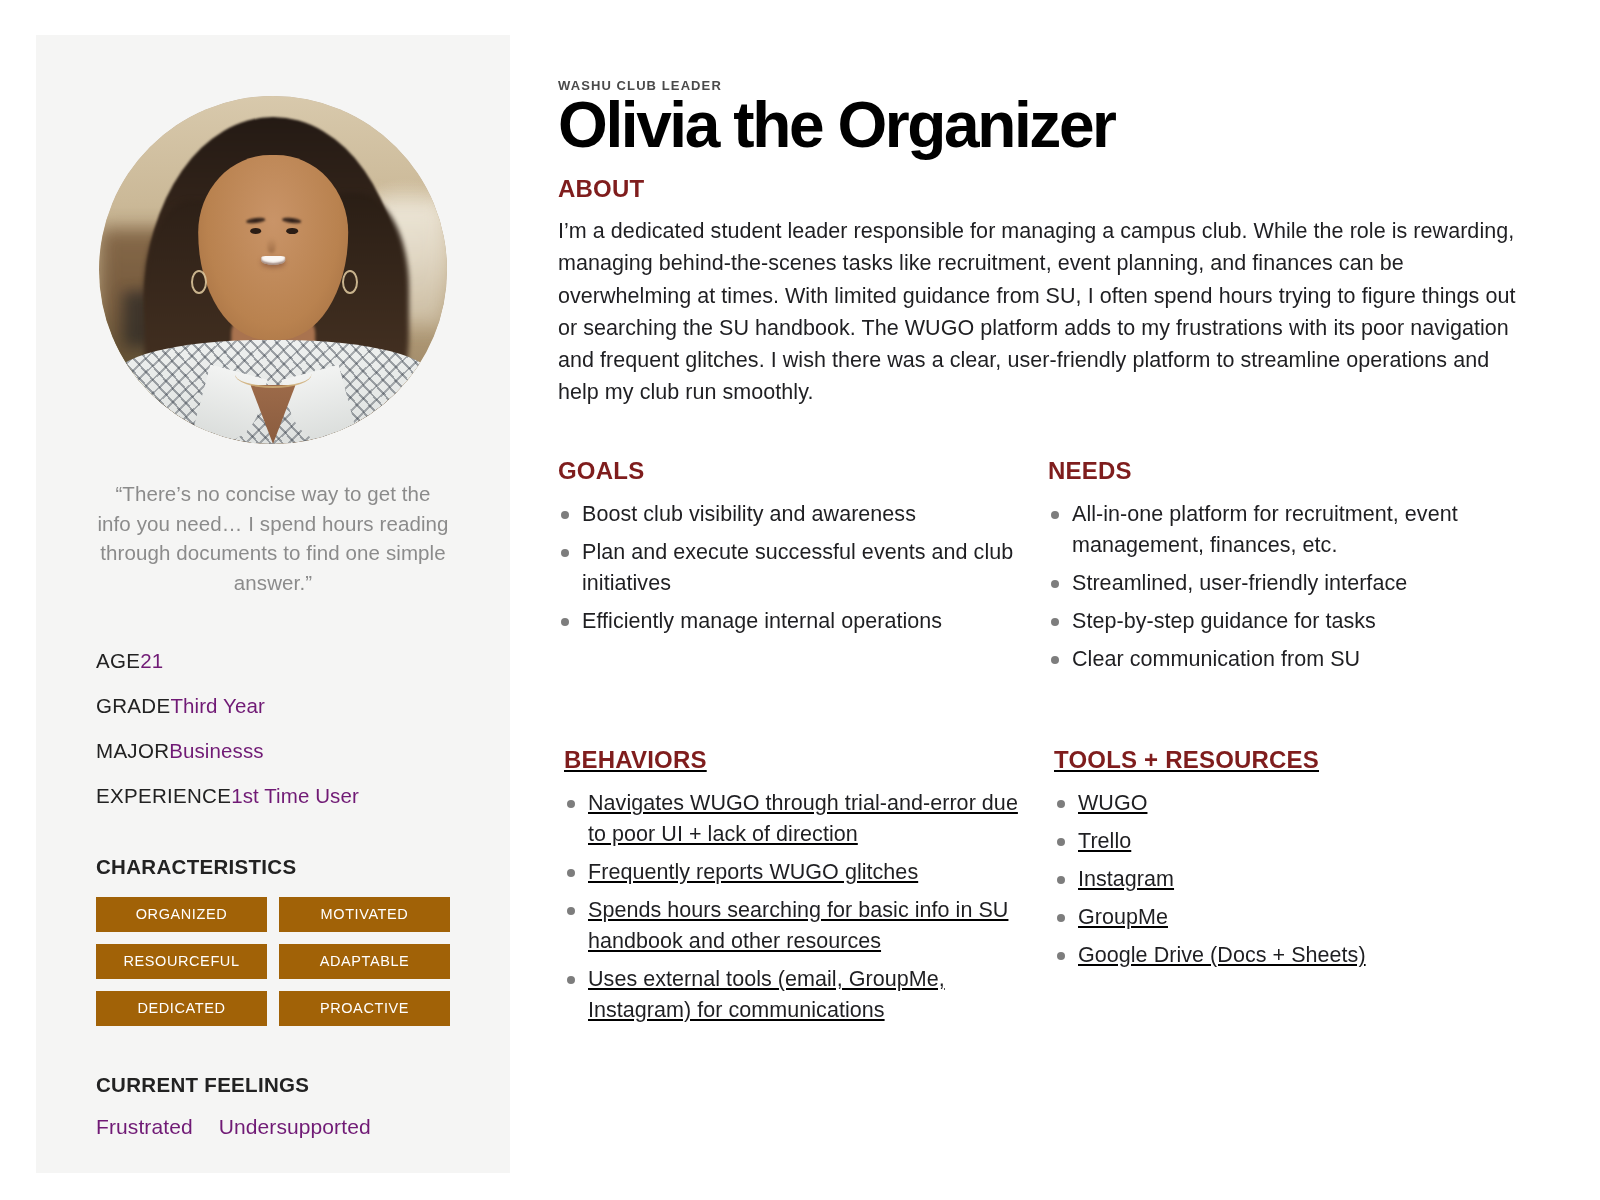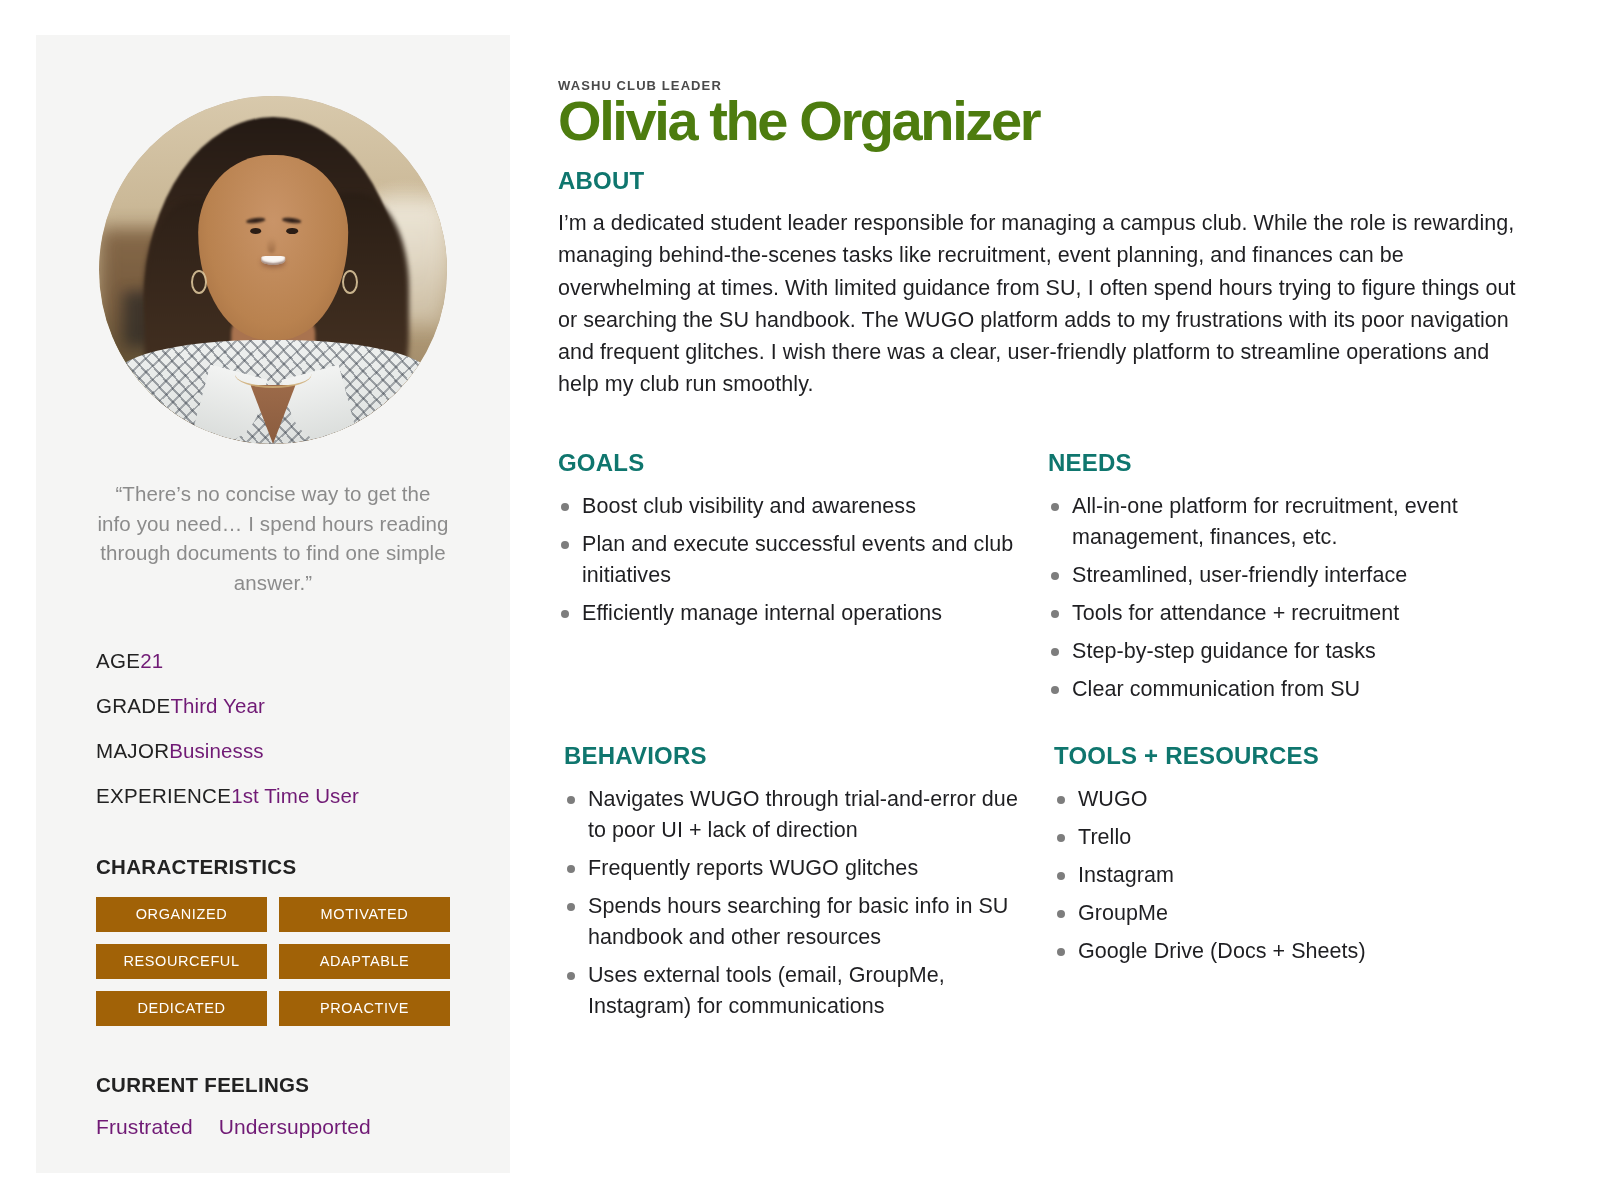--- a/index.html
+++ b/index.html
@@ -244,49 +244,49 @@
   }
 
   .eyebrow {
     font-size: 13px;
     font-weight: bold;
     letter-spacing: 1.1px;
     color: #4a4a4a;
   }
 
   .persona-title {
-    font-size: 56px;
+    font-size: 64px;
     font-weight: bold;
     letter-spacing: -2.4px;
-    color: #4d7c0f;
+    color: #000000;
     line-height: 1.0;
     margin-bottom: 18px;
   }
 
   .heading {
     font-size: 24px;
-    color: #0f766e;
+    color: #7f1d1d;
     letter-spacing: .2px;
     margin-bottom: 12px;
   }
 
   .about-body {
     font-size: 21.5px;
     line-height: 32.3px;
     color: #1f1f22;
     letter-spacing: .05px;
   }
 
   .columns {
     display: grid;
     grid-template-columns: 490px 470px;
     margin-top: 48px;
   }
   .col-block { padding-right: 8px; }
-  .col-block.second-row { margin-top: 30px; }
+  .col-block.second-row { margin-top: 64px; text-decoration: underline; }
   .col-block.indented > .heading,
   .col-block.indented > ul { margin-left: 6px; }
 
   ul.bullets {
     list-style: none;
     margin-top: 14px;
   }
   ul.bullets li {
     position: relative;
     padding-left: 24px;
@@ -398,21 +398,20 @@
           <li>Plan and execute successful events and club initiatives</li>
           <li>Efficiently manage internal operations</li>
         </ul>
       </section>
 
       <section class="col-block">
         <h2 class="heading">NEEDS</h2>
         <ul class="bullets">
           <li>All-in-one platform for recruitment, event management, finances, etc.</li>
           <li>Streamlined, user-friendly interface</li>
-          <li>Tools for attendance + recruitment</li>
           <li>Step-by-step guidance for tasks</li>
           <li>Clear communication from SU</li>
         </ul>
       </section>
 
       <section class="col-block second-row indented">
         <h2 class="heading">BEHAVIORS</h2>
         <ul class="bullets">
           <li>Navigates WUGO through trial-and-error due to poor UI + lack of direction</li>
           <li>Frequently reports WUGO glitches</li>

